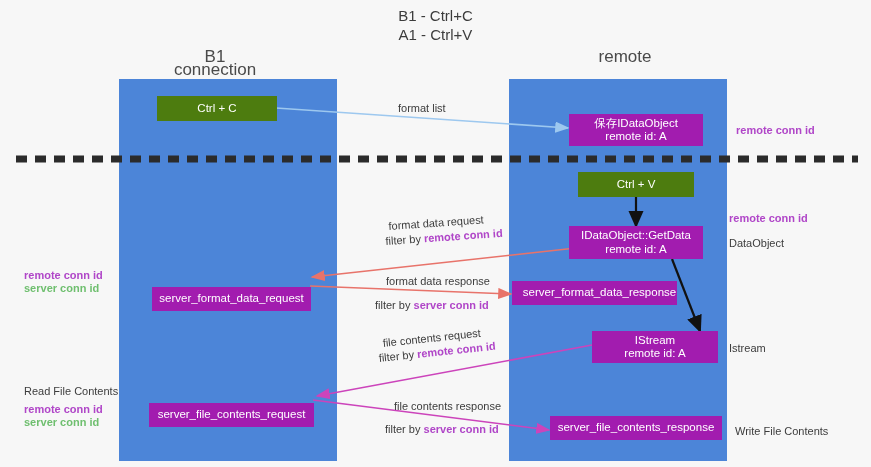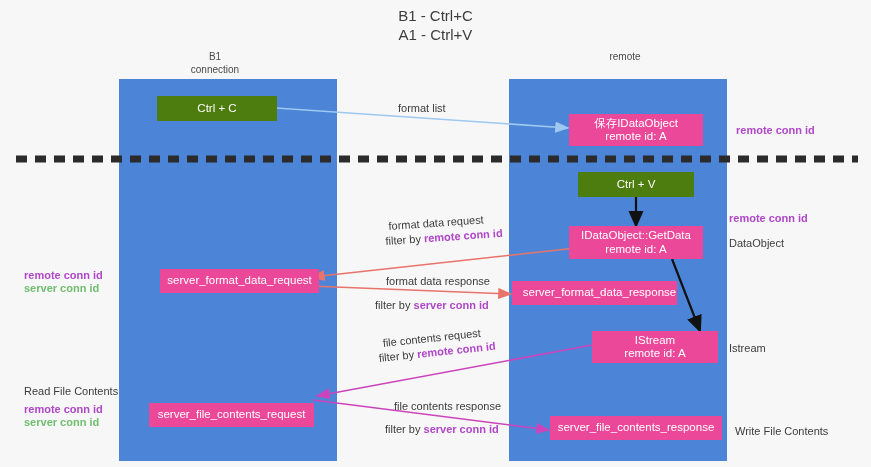--- a/index.html
+++ b/index.html
@@ -14,35 +14,35 @@
 
   
   .title{
     position:absolute;left:0;top:6px;width:871px;
     text-align:center;color:#3c3c3c;font-size:15px;line-height:19px;
   }
 
   
   .col-head{
     position:absolute;text-align:center;color:#4a4a4a;
-    font-size:10px;line-height:13px;width:200px;
+    font-size:17px;line-height:13px;width:200px;
   }
 
   
   .lane{position:absolute;background:#4c85d8;}
 
   
   .node{
     position:absolute;box-sizing:border-box;
     display:flex;align-items:center;justify-content:center;
     flex-direction:column;
     color:#ffffff;font-size:11.5px;line-height:13.5px;text-align:center;
   }
   .node.green{background:#4d7c0f;}
-  .node.orange{background:#ec4899;}
+  .node.orange{background:#a21caf;}
 
   
   .lbl{position:absolute;font-size:11px;line-height:14px;color:#3c3c3c;white-space:nowrap;}
   .lbl.purple{color:#b046c8;font-weight:bold;}
   .lbl.green{color:#6fbf6f;font-weight:bold;}
   .lbl.rot{transform-origin:0 0;}
   .lbl b.purple{color:#b046c8;}
 
   svg.overlay{position:absolute;left:0;top:0;width:871px;height:467px;pointer-events:none;}
 </style>
@@ -109,21 +109,21 @@
 
   <div class="node green" style="left:578px;top:172px;width:116px;height:25px;">
     <span>Ctrl + V</span>
   </div>
 
   <div class="node orange" style="left:569px;top:226px;width:134px;height:33px;">
     <span>IDataObject::GetData</span>
     <span>remote id: A</span>
   </div>
 
-  <div class="node orange" style="left:152px;top:269px;width:159px;height:24px;margin-left:8px;">
+  <div class="node orange" style="left:152px;top:287px;width:159px;height:24px;">
     <span>server_format_data_request</span>
   </div>
 
   <div class="node orange" style="left:512px;top:281px;width:165px;height:24px;padding-left:10px;">
     <span>server_format_data_response</span>
   </div>
 
   <div class="node orange" style="left:592px;top:331px;width:126px;height:32px;">
     <span>IStream</span>
     <span>remote id: A</span>

